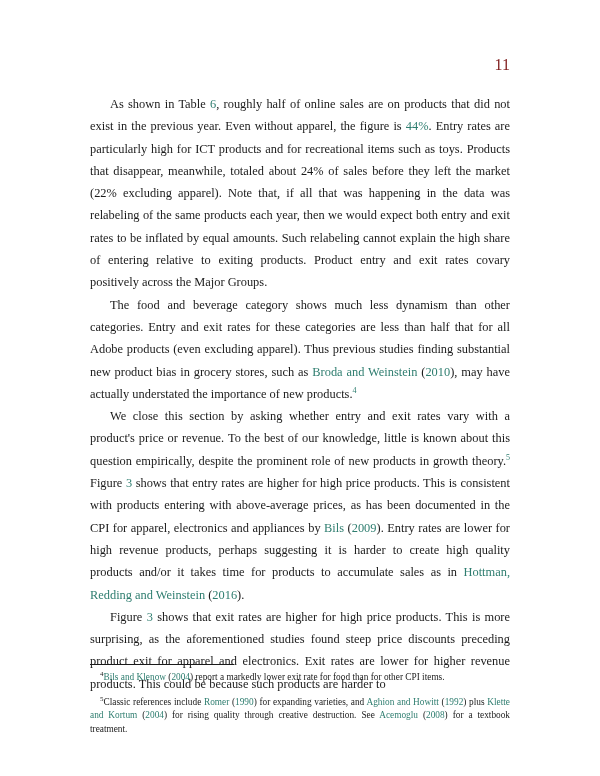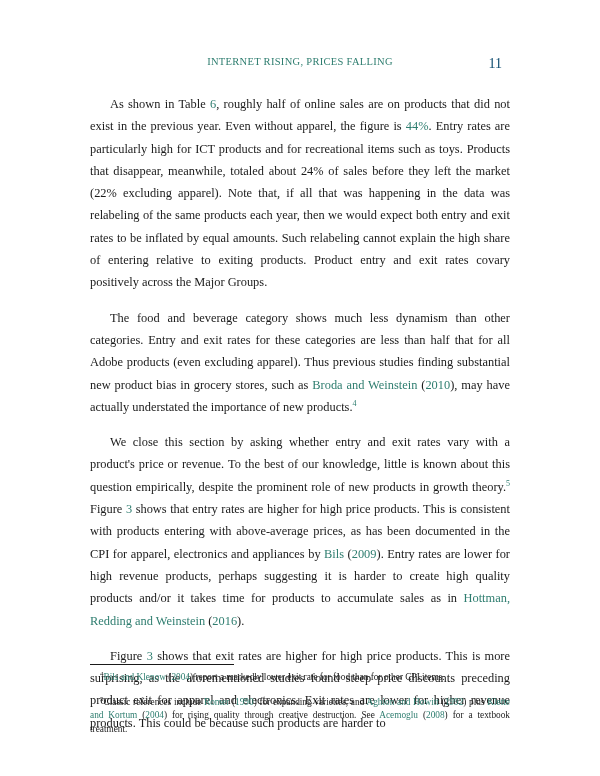--- a/index.html
+++ b/index.html
@@ -33,41 +33,41 @@
   }
   .running-head {
     font-variant: small-caps;
     font-size: 10.5px;
     letter-spacing: 0.3px;
     color: #2e7d6f;
     white-space: nowrap;
   }
   .page-number {
     position: absolute;
-    right: 8px;
-    font-size: 14px;
-    color: #0c4a6e;
+    right: 0;
+    font-size: 16px;
+    color: #7f1d1d;
   }
   .body {
     position: absolute;
     top: 93px;
     left: 90px;
     width: 420px;
   }
   p.para {
     margin: 0 0 0 0;
     text-align: justify;
     text-justify: inter-word;
     font-size: 12.4px;
     line-height: 22.3px;
     text-indent: 20px;
     hyphens: none;
   }
   p.para + p.para {
-    margin-top: 13px;
+    margin-top: 0px;
   }
   a.cite {
     color: #2e7d6f;
     text-decoration: none;
   }
   sup {
     font-size: 8px;
     vertical-align: super;
     line-height: 0;
   }
@@ -96,21 +96,20 @@
     vertical-align: super;
     line-height: 0;
   }
 </style>
 </head>
 <body>
 
 <div class="page">
 
   <div class="header">
-    <span class="running-head">INTERNET RISING, PRICES FALLING</span>
     <span class="page-number">11</span>
   </div>
 
   <div class="body">
     <p class="para">As shown in Table <a class="cite" href="#">6</a>, roughly half of online sales are on products that did not exist in the previous year. Even without apparel, the figure is <a class="cite" href="#">44%</a>. Entry rates are particularly high for ICT products and for recreational items such as toys. Products that disappear, meanwhile, totaled about 24% of sales before they left the market (22% excluding apparel). Note that, if all that was happening in the data was relabeling of the same products each year, then we would expect both entry and exit rates to be inflated by equal amounts. Such relabeling cannot explain the high share of entering relative to exiting products. Product entry and exit rates covary positively across the Major Groups.</p>
     <p class="para">The food and beverage category shows much less dynamism than other categories. Entry and exit rates for these categories are less than half that for all Adobe products (even excluding apparel). Thus previous studies finding substantial new product bias in grocery stores, such as <a class="cite" href="#">Broda and Weinstein</a> (<a class="cite" href="#">2010</a>), may have actually understated the importance of new products.<sup><a class="cite" href="#">4</a></sup></p>
     <p class="para">We close this section by asking whether entry and exit rates vary with a product's price or revenue. To the best of our knowledge, little is known about this question empirically, despite the prominent role of new products in growth theory.<sup><a class="cite" href="#">5</a></sup> Figure <a class="cite" href="#">3</a> shows that entry rates are higher for high price products. This is consistent with products entering with above-average prices, as has been documented in the CPI for apparel, electronics and appliances by <a class="cite" href="#">Bils</a> (<a class="cite" href="#">2009</a>). Entry rates are lower for high revenue products, perhaps suggesting it is harder to create high quality products and/or it takes time for products to accumulate sales as in <a class="cite" href="#">Hottman, Redding and Weinstein</a> (<a class="cite" href="#">2016</a>).</p>
     <p class="para">Figure <a class="cite" href="#">3</a> shows that exit rates are higher for high price products. This is more surprising, as the aforementioned studies found steep price discounts preceding product exit for apparel and electronics. Exit rates are lower for higher revenue products. This could be because such products are harder to</p>
   </div>
 

